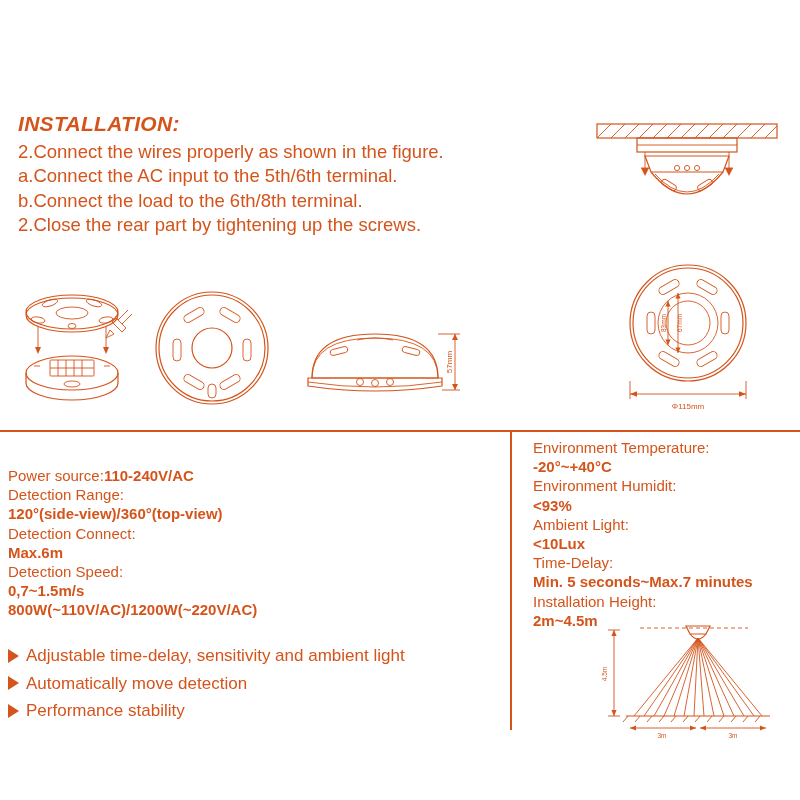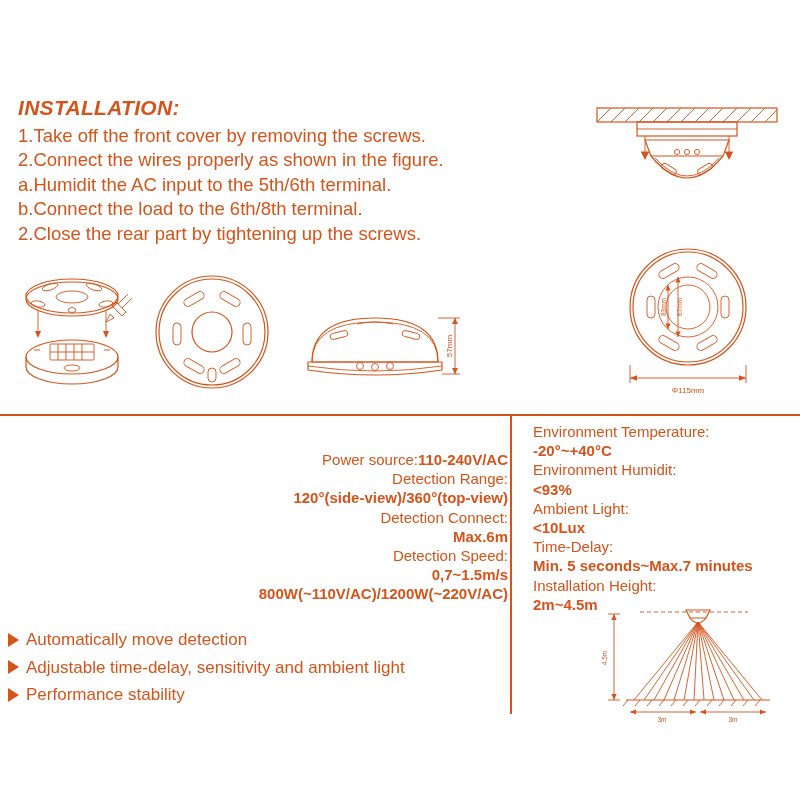--- a/index.html
+++ b/index.html
@@ -10,21 +10,21 @@
   body {
     width: 800px;
     height: 800px;
     position: relative;
     font-family: "Liberation Sans", sans-serif;
     color: #d4541b;
     overflow: hidden;
   }
   .sheet {
     position: absolute;
-    left: 0; top: 0;
+    left: 0; top: 16px;
     width: 800px; height: 640px;
   }
 
   
   #installation-block {
     position: absolute;
     left: 18px;
     top: 96px;
     width: 520px;
   }
@@ -40,21 +40,20 @@
     line-height: 1.32;
     white-space: nowrap;
   }
 
   
   #left-specs {
     position: absolute;
     left: 8px;
     top: 450px;
     width: 500px;
-    text-align: right;
   }
   .spec-line {
     font-size: 15px;
     line-height: 1.28;
     white-space: nowrap;
   }
   .spec-line .lbl { font-weight: normal; }
   .spec-line .val { font-weight: bold; }
   .spec-bold { font-weight: bold; }
 
@@ -120,46 +119,45 @@
     fill: #d4541b;
   }
 </style>
 </head>
 <body>
 
 <div class="sheet">
 
   <div id="installation-block">
     <div id="installation-title"><span>INSTALLATION</span><span>:</span></div>
-    <div class="install-step">1.Take off the front cover by removing the screws.</div>
     <div class="install-step">2.Connect the wires properly as shown in the figure.</div>
-    <div class="install-step">a.Humidit the AC input to the 5th/6th terminal.</div>
+    <div class="install-step">a.Connect the AC input to the 5th/6th terminal.</div>
     <div class="install-step">b.Connect the load to the 6th/8th terminal.</div>
     <div class="install-step">2.Close the rear part by tightening up the screws.</div>
   </div>
 
   <div id="left-specs">
     <div class="spec-line"><span class="lbl">Power source:</span><span class="val">110-240V/AC</span></div>
     <div class="spec-line"><span class="lbl">Detection Range:</span></div>
     <div class="spec-line spec-bold">120°(side-view)/360°(top-view)</div>
     <div class="spec-line"><span class="lbl">Detection Connect:</span></div>
     <div class="spec-line spec-bold">Max.6m</div>
     <div class="spec-line"><span class="lbl">Detection Speed:</span></div>
     <div class="spec-line spec-bold">0,7~1.5m/s</div>
     <div class="spec-line spec-bold">800W(~110V/AC)/1200W(~220V/AC)</div>
   </div>
 
   <div id="bullets">
     <div class="bullet">
         <span class="tri"></span>
-        <span>Automatically move detection</span>
+        <span>Adjustable time-delay, sensitivity and ambient light</span>
       </div>
     <div class="bullet">
         <span class="tri"></span>
-        <span>Adjustable time-delay, sensitivity and ambient light</span>
+        <span>Automatically move detection</span>
       </div>
     <div class="bullet">
         <span class="tri"></span>
         <span>Performance stability</span>
       </div>
   </div>
 
   <div id="right-specs">
     <div class="spec-line">Environment Temperature:</div>
     <div class="spec-line spec-bold">-20°~+40°C</div>

